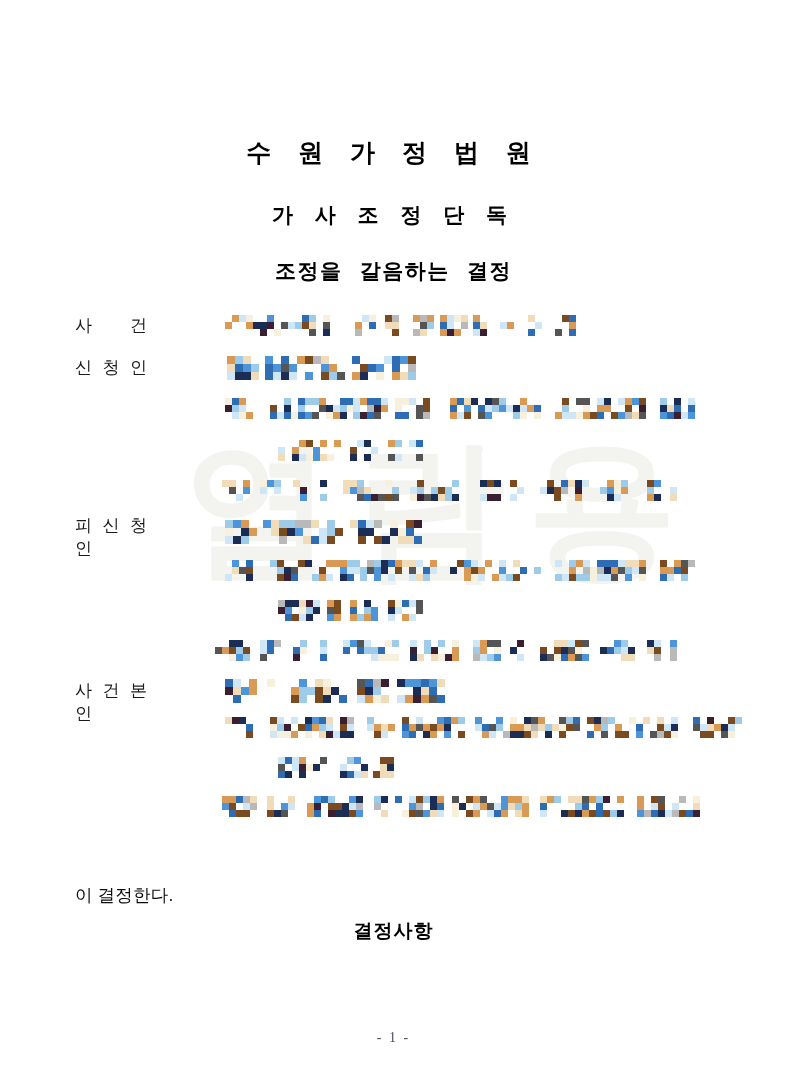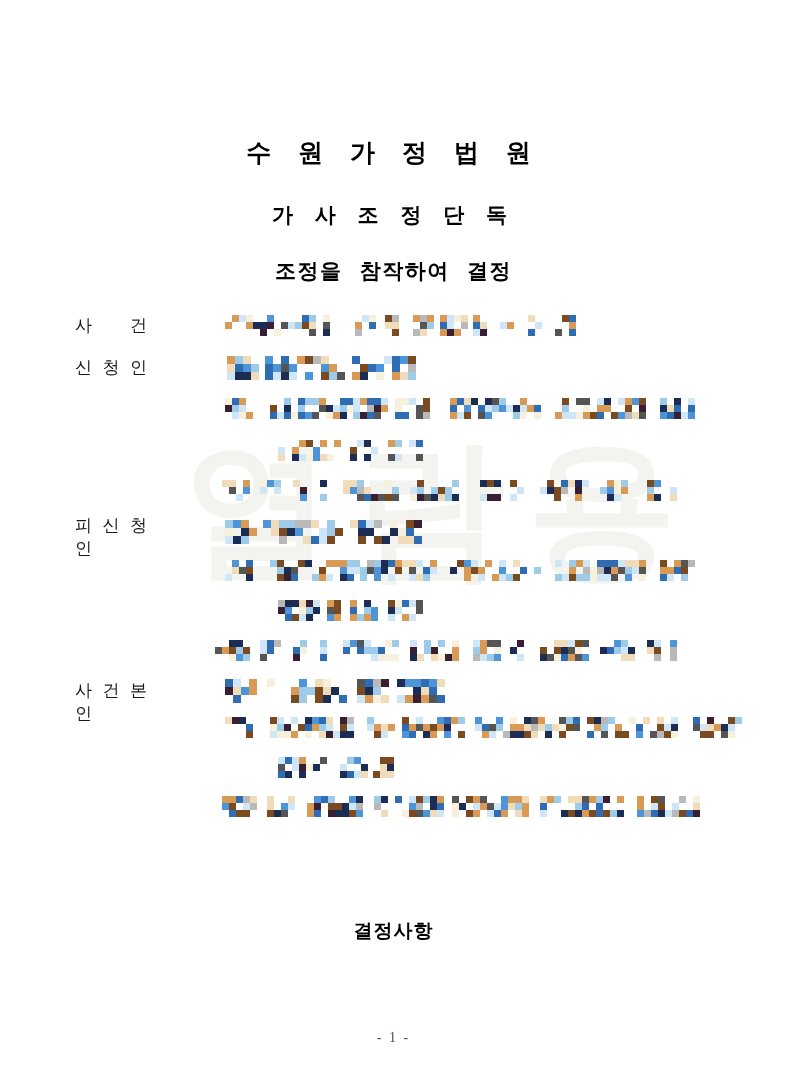--- a/index.html
+++ b/index.html
@@ -40,21 +40,21 @@
 <body>
 
 <div class="page">
 
   <div class="watermark">열람용</div>
 
   <div class="center-line title2">가 사 조 정 단 독</div>
 
   <div class="center-line title1">수 원 가 정 법 원</div>
 
-  <div class="center-line title3">조정을 참작하여 결정</div>
+  <div class="center-line title3">조정을 갈음하는 결정</div>
 
   <div class="flabel flabel-case">사 건</div>
 
   <div class="flabel flabel-petitioner">신 청 인</div>
 
   <div class="flabel flabel-respondent">피 신 청 인</div>
 
   <div class="flabel flabel-subject">사 건 본 인</div>
 
   <div id="redactions">
@@ -1711,18 +1711,19 @@
           <i style="width: 7px; height: 7px; background: rgb(207, 230, 247);"></i>
           <i style="width: 7px; height: 7px; background: rgb(185, 185, 185);"></i>
           <i style="width: 7px; height: 7px; background: rgb(122, 74, 32);"></i>
           <i style="width: 7px; height: 7px; background: rgb(46, 109, 180);"></i>
           <i style="width: 7px; height: 7px; background: rgb(58, 31, 51);"></i>
         </div>
       </div>
     </div>
 
 
+  <div class="bodyline bodyline2">이 결정한다.</div>
 
   <div class="center-line section-heading">결정사항</div>
 
   <div class="center-line pagenum">- 1 -</div>
 
 </div>
 
 </body></html>

